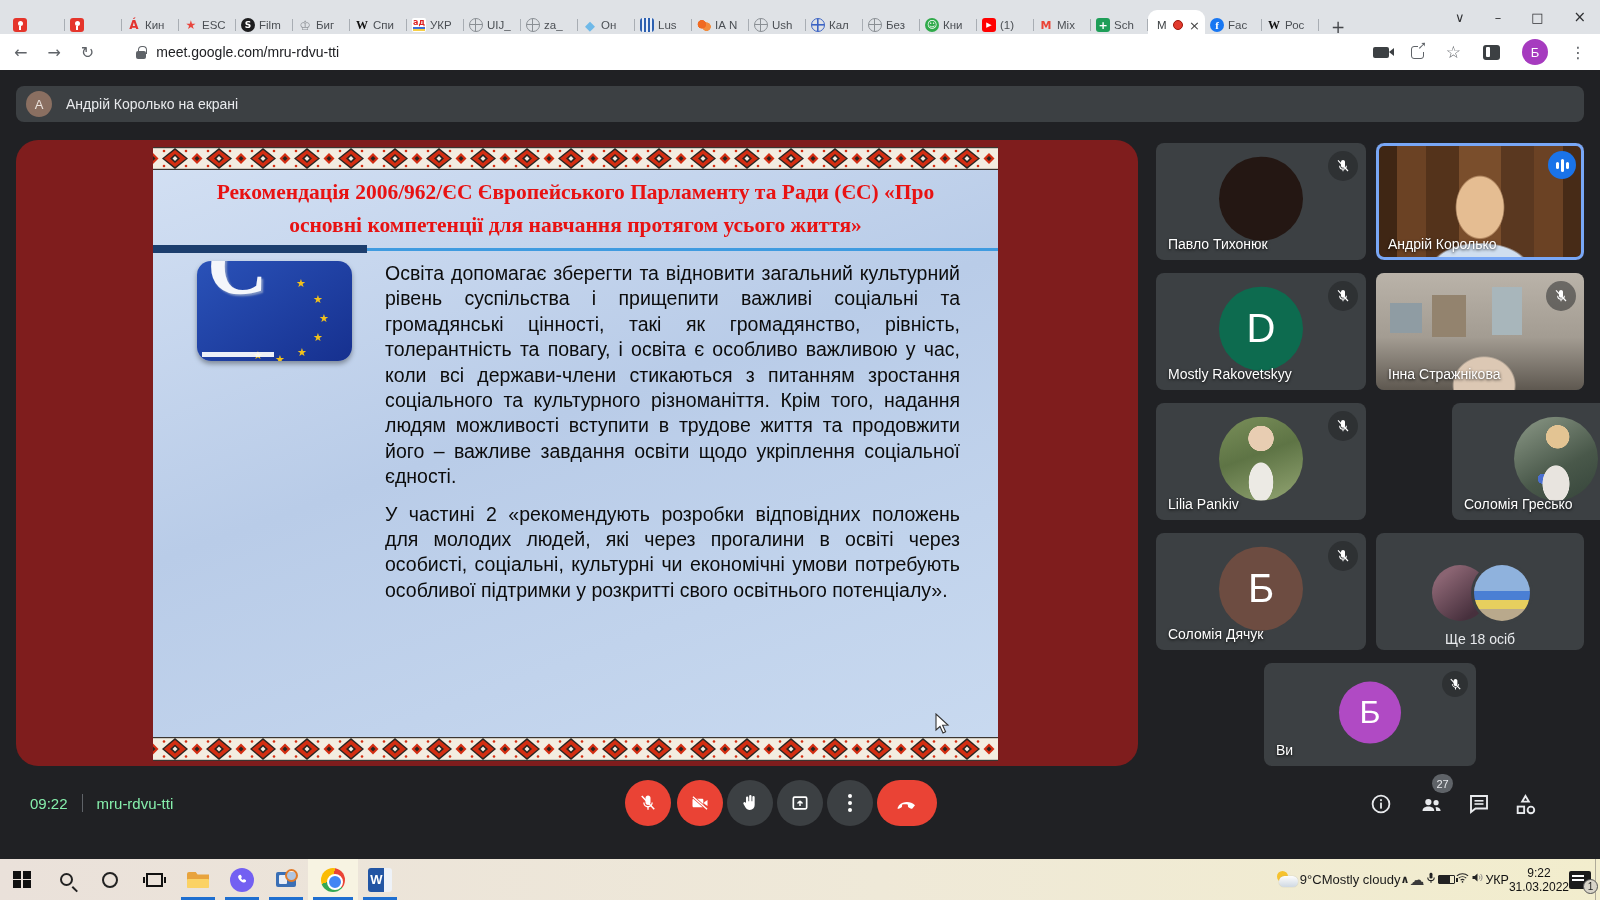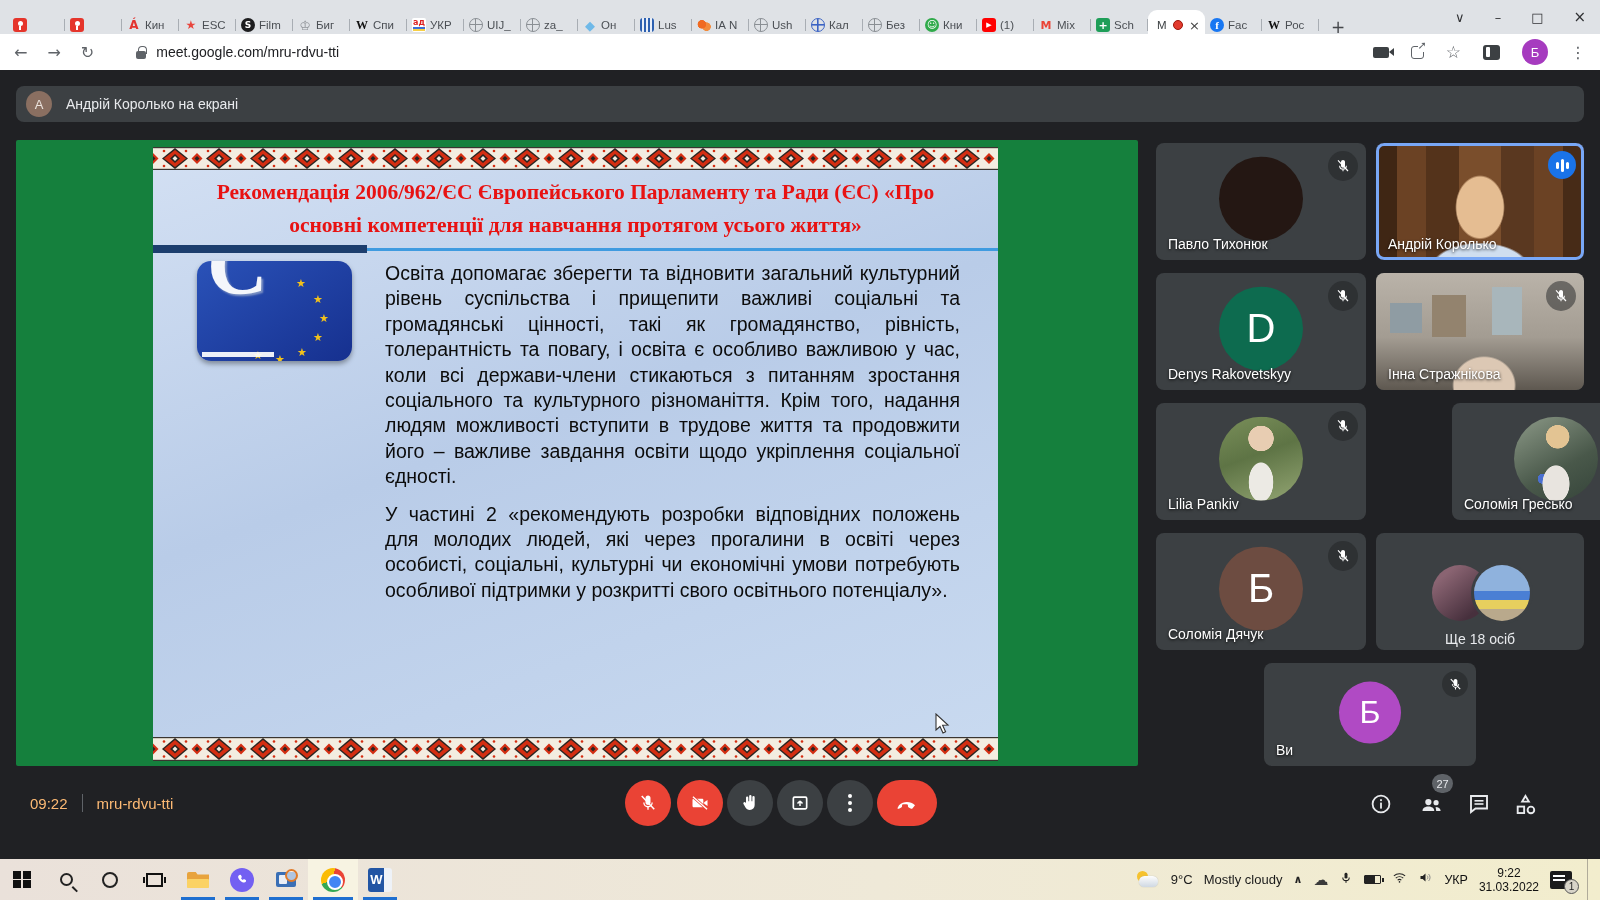--- a/index.html
+++ b/index.html
@@ -73,21 +73,21 @@
   .panel-ic::after { content:""; position:absolute; left:2.5px; top:2.5px; width:4px; height:10px; background:#fff; border-radius:1px; }
   .avatar-chip { width:26px; height:26px; border-radius:50%; background:#a63bbf; color:#fff; font-size:13px; display:flex; align-items:center; justify-content:center; }
   .kebab { font-size:16px; color:#5f6368; font-family:"DejaVu Sans",sans-serif; }
 
   
   .page { position:absolute; left:0; top:70px; width:1600px; height:789px; background:#202124; }
   .banner { position:absolute; left:16px; top:16px; width:1568px; height:36px; background:#3c4043; border-radius:8px; display:flex; align-items:center; padding-left:10px; gap:14px; }
   .banner-av { width:26px; height:26px; border-radius:50%; background:#8a6f61; color:#ece4de; font-size:13px; display:flex; align-items:center; justify-content:center; flex:none; }
   .banner-text { color:#e8eaed; font-size:14px; }
 
-  .share-area { position:absolute; left:16px; top:70px; width:1122px; height:626px; background:#15803d; border-radius:2px; overflow:hidden;padding-left:41px; }
+  .share-area { position:absolute; left:16px; top:70px; width:1122px; height:626px; background:#7f1d1d; border-radius:22px; overflow:hidden;padding-left:41px; }
 
   
   .slide { position:absolute; left:137px; top:7px; width:845px; height:614px; background:linear-gradient(160deg,#d3e0f3 0%,#b9cce8 45%,#c9daf0 100%); display:flex; flex-direction:column; overflow:hidden; }
   .emb { display:block; flex:none; }
   .slide-title { flex:none; padding:6px 28px 3px; text-align:center; font-family:"Liberation Serif",serif; font-weight:bold; font-size:21.5px; line-height:33px; color:#e81212; }
   .slide-divider { flex:none; position:relative; height:8px; }
   .slide-divider::after { content:""; position:absolute; left:0; right:0; top:3px; height:3px; background:#3f9be0; }
   .slide-divider::before { content:""; position:absolute; left:0; top:0; width:214px; height:8px; background:#1c3e6e; z-index:1; }
   .slide-body { flex:1; position:relative; padding:8px 38px 4px 232px; font-size:19.5px; line-height:25.4px; text-align:justify; color:#0c0c0c; overflow:hidden; }
   .slide-body p + p { margin-top:12px; }
@@ -133,21 +133,21 @@
       linear-gradient(#8f9ca3,#8f9ca3) 14px 30px/32px 30px no-repeat,
       linear-gradient(180deg,#bab3a9 0%,#a39c92 55%,#5e5850 100%); }
   .tile.speaking { box-shadow:inset 0 0 0 3px #5b94f0; }
   .tile.speaking::after { content:""; position:absolute; inset:0; border-radius:8px; box-shadow:inset 0 0 0 3px #78a7f6; pointer-events:none; }
   .pp { position:absolute; width:56px; height:56px; border-radius:50%; top:32px; z-index:2; }
   .pp1 { left:56px; background:linear-gradient(140deg,#8a6472 20%,#47303d 80%); }
   .pp2 { left:98px; background:linear-gradient(180deg,#8fb2dd 0 46%,#4a7fd4 46% 62%,#e7cf5e 62% 78%,#b9a98c 78% 100%); box-shadow:0 0 0 3px #3c4043; }
   .more-label { position:absolute; left:0; right:0; top:98px; text-align:center; color:#e8eaed; font-size:14px; }
 
   
-  .meet-left { position:absolute; left:30px; top:724px; display:flex; align-items:center; gap:14px; color:#fdba74; font-size:15px; }
+  .meet-left { position:absolute; left:30px; top:724px; display:flex; align-items:center; gap:14px; color:#86efac; font-size:15px; }
   .meet-left .sep { width:1px; height:18px; background:#5f6368; }
   .ctl { position:absolute; top:710px; width:46px; height:46px; border-radius:50%; display:flex; align-items:center; justify-content:center; }
   .ctl.red { background:#ea4335; }
   .ctl.gray { background:#3c4043; }
   .ctl-dots { display:flex; flex-direction:column; gap:3px; }
   .ctl-dots b { width:4px; height:4px; border-radius:50%; background:#fff; }
   .hangup { position:absolute; left:877px; top:710px; width:60px; height:46px; border-radius:24px; background:#ea4335; display:flex; align-items:center; justify-content:center; }
   .br-ic { position:absolute; top:721px; width:26px; height:26px; display:flex; align-items:center; justify-content:center; }
   .count-badge { position:absolute; left:1432px; top:704px; min-width:21px; height:19px; border-radius:10px; background:#5f6368; color:#e8eaed; font-size:11px; display:flex; align-items:center; justify-content:center; padding:0 4px; z-index:2; }
 
@@ -167,21 +167,21 @@
   .folder-ic { width:22px; height:16px; position:relative; }
   .folder-ic::before { content:""; position:absolute; inset:0; background:#e8a33d; border-radius:2px; clip-path:polygon(0 0,38% 0,48% 18%,100% 18%,100% 100%,0 100%); }
   .folder-ic::after { content:""; position:absolute; left:0; bottom:0; width:100%; height:9px; background:#fbd264; border-radius:1px; }
   .viber-ic { width:24px; height:24px; border-radius:50%; background:#7360f2; display:flex; align-items:center; justify-content:center; }
   .dict-ic { width:20px; height:15px; background:#3a6fb5; border-radius:2px; position:relative; }
   .dict-ic::before { content:""; position:absolute; left:3px; top:3px; right:9px; bottom:3px; background:#e9eef6; border-radius:1px; }
   .dict-ic::after { content:""; position:absolute; right:-2px; top:-3px; width:9px; height:9px; border:2.5px solid #e07b2a; border-radius:50%; background:rgba(255,255,255,.6); }
   .chrome-ic { width:24px; height:24px; border-radius:50%; background:conic-gradient(from 130deg,#34a853 0 33.3%,#fbbc05 33.3% 66.6%,#ea4335 66.6% 100%); position:relative; }
   .chrome-ic::after { content:""; position:absolute; left:6px; top:6px; width:12px; height:12px; background:#4285f4; border:2px solid #fff; border-radius:50%; }
   .word-ic { width:24px; height:24px; border-radius:3px; background:linear-gradient(90deg,#2255a4 0 66%,#eef2f8 66% 100%); color:#fff; font-size:13px; font-weight:bold; display:flex; align-items:center; justify-content:center; padding-right:7px; }
-  .tray { margin-left:auto; display:flex; align-items:center; gap:11px; padding-right:12px; height:41px; }
+  .tray { margin-left:auto; display:flex; align-items:center; padding-right:4px; height:41px; }
   .tray-txt { font-size:13px; color:#1a1a1a; }
   .weather-ic { width:24px; height:18px; position:relative; }
   .weather-ic::before { content:""; position:absolute; left:1px; top:0; width:11px; height:11px; border-radius:50%; background:#f6c22e; }
   .weather-ic::after { content:""; position:absolute; left:3px; top:5px; width:19px; height:11px; border-radius:7px; background:linear-gradient(180deg,#fdfdfd,#cfd8e2); box-shadow:0 0 1px #9aa4af; }
   .chev-ic { font-size:11px; color:#222; font-family:"DejaVu Sans",sans-serif; font-weight:bold; }
   .cloud-ic { font-size:15px; color:#3a3a3a; font-family:"DejaVu Sans",sans-serif; }
   .batt-ic { width:17px; height:9px; border:1.6px solid #222; border-radius:1px; position:relative; background:linear-gradient(90deg,#222 0 70%,transparent 70%); }
   .batt-ic::after { content:""; position:absolute; right:-4px; top:1.5px; width:2px; height:4px; background:#222; }
   .lang-txt { font-size:12.5px; color:#111; }
   .clock { text-align:center; font-size:12px; line-height:14px; color:#111; }
@@ -462,21 +462,21 @@
             <path d="M12 14.5c1.7 0 3-1.3 3-3V6c0-1.7-1.3-3-3-3s-3 1.3-3 3v5.5c0 1.7 1.3 3 3 3z" fill="#fff"></path>
             <path d="M7 11.5c0 2.8 2.2 5 5 5s5-2.2 5-5" fill="none" stroke="#fff" stroke-width="1.6"></path>
             <path d="M12 16.5V20" stroke="#fff" stroke-width="1.6"></path>
             <path d="M4.5 3.5l15 16" stroke="#fff" stroke-width="1.8"></path>
           </svg>
       </span>
     </div>
 
     <div class="tile" style="left:1156px; top:203px; width:210px; height:117px;">
       <div class="t-avatar av-green">D</div>
-      <span class="tname">Denys Rakovetskyy</span>
+      <span class="tname">Mostly Rakovetskyy</span>
       <span class="mic-chip">
         <svg viewBox="0 0 24 24" width="16" height="16">
             <path d="M12 14.5c1.7 0 3-1.3 3-3V6c0-1.7-1.3-3-3-3s-3 1.3-3 3v5.5c0 1.7 1.3 3 3 3z" fill="#fff"></path>
             <path d="M7 11.5c0 2.8 2.2 5 5 5s5-2.2 5-5" fill="none" stroke="#fff" stroke-width="1.6"></path>
             <path d="M12 16.5V20" stroke="#fff" stroke-width="1.6"></path>
             <path d="M4.5 3.5l15 16" stroke="#fff" stroke-width="1.8"></path>
           </svg>
       </span>
     </div>
 

